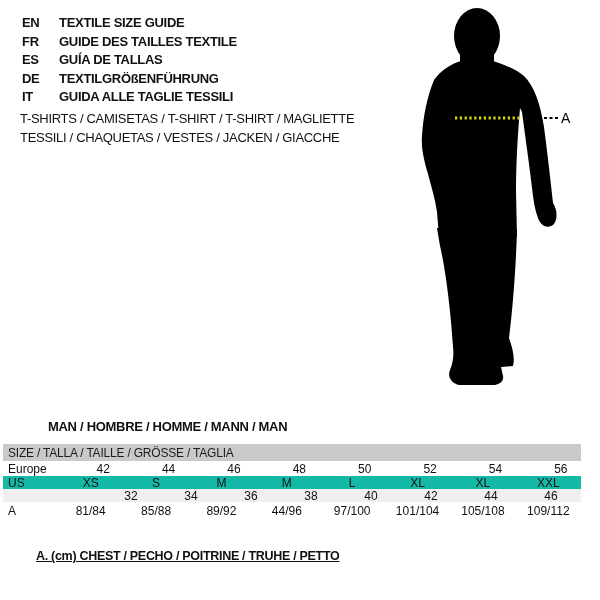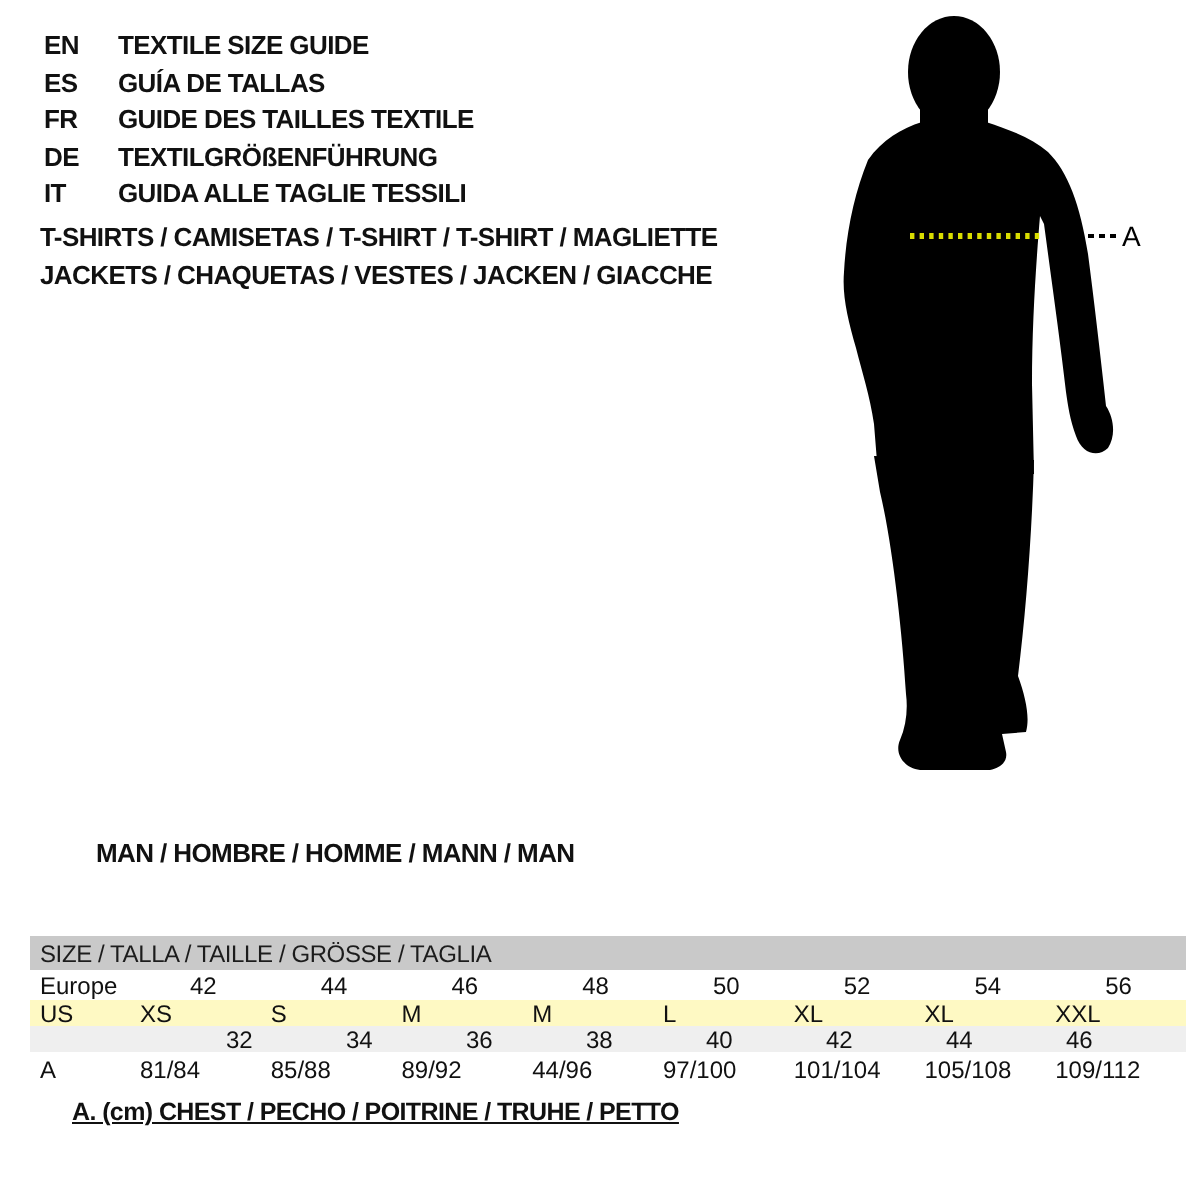--- a/index.html
+++ b/index.html
@@ -5,68 +5,68 @@
   html,body{margin:0;padding:0;background:#fff;}
   #canvas{
     position:relative;width:600px;height:600px;background:#fff;overflow:hidden;
     font-family:"Liberation Sans",sans-serif;color:#111;
   }
   
   .lang-list{position:absolute;left:22px;top:14px;}
   .lang-row{display:flex;line-height:18.5px;font-size:13px;font-weight:bold;letter-spacing:-0.3px;}
   .lang-code{width:37px;flex:0 0 37px;}
   
-  .categories{position:absolute;left:20px;top:110px;font-size:13px;font-weight:bold;line-height:18.5px;letter-spacing:-0.3px;white-space:nowrap;}
+  .categories{position:absolute;left:20px;top:110px;font-size:13px;font-weight:normal;line-height:18.5px;letter-spacing:-0.3px;white-space:nowrap;}
   
   .figure-wrap{position:absolute;left:405px;top:5px;width:175px;height:385px;}
   .measure-label{position:absolute;left:561px;top:110px;font-size:14px;font-weight:400;color:#000;}
   
   .section-title{position:absolute;left:20px;top:419px;font-size:13px;font-weight:bold;letter-spacing:-0.3px;white-space:nowrap;padding-left:28px;}
   
-  .size-table{position:absolute;left:15px;top:444px;width:578px;font-size:12px;margin-top:24px;}
+  .size-table{position:absolute;left:3px;top:444px;width:578px;font-size:12px;}
   .t-header{height:17px;display:flex;align-items:center;padding-left:5px;box-sizing:border-box;
             font-size:12px;font-weight:400;color:#1c1c1c;letter-spacing:-0.2px;}
   .t-row{display:grid;grid-template-columns:55px repeat(8,1fr);align-items:center;}
   .t-row .t-label{padding-left:5px;text-align:left;}
-  .t-row .t-cell{text-align:left;}
+  .t-row .t-cell{text-align:center;}
   .h15{height:15px;} .h13{height:13px;} .h17{height:17px;}
   
   .footnote{position:absolute;left:36px;top:549px;font-size:12.5px;font-weight:bold;letter-spacing:-0.3px;white-space:nowrap;text-decoration:underline;}
 </style>
 </head>
 <body>
 
 <div id="canvas">
 
   <div class="lang-list">
     <div class="lang-row">
       <span class="lang-code">EN</span>
       <span class="lang-title">TEXTILE SIZE GUIDE</span>
     </div>
     <div class="lang-row">
+      <span class="lang-code">FR</span>
+      <span class="lang-title">GUIDE DES TAILLES TEXTILE</span>
+    </div>
+    <div class="lang-row">
       <span class="lang-code">ES</span>
       <span class="lang-title">GUÍA DE TALLAS</span>
-    </div>
-    <div class="lang-row">
-      <span class="lang-code">FR</span>
-      <span class="lang-title">GUIDE DES TAILLES TEXTILE</span>
     </div>
     <div class="lang-row">
       <span class="lang-code">DE</span>
       <span class="lang-title">TEXTILGRÖßENFÜHRUNG</span>
     </div>
     <div class="lang-row">
       <span class="lang-code">IT</span>
       <span class="lang-title">GUIDA ALLE TAGLIE TESSILI</span>
     </div>
   </div>
 
   <div class="categories">
     <div>T-SHIRTS / CAMISETAS / T-SHIRT / T-SHIRT / MAGLIETTE</div>
-    <div>JACKETS / CHAQUETAS / VESTES / JACKEN / GIACCHE</div>
+    <div>TESSILI / CHAQUETAS / VESTES / JACKEN / GIACCHE</div>
   </div>
 
   <div class="figure-wrap">
     <svg width="175" height="385" viewBox="405 5 175 385" xmlns="http://www.w3.org/2000/svg">
       <g fill="#000000">
 
         <ellipse cx="477" cy="36" rx="23" ry="28"></ellipse>
 
         <rect x="460" y="46" width="34" height="26"></rect>
 
@@ -117,21 +117,21 @@
       <div class="t-cell">42</div>
       <div class="t-cell">44</div>
       <div class="t-cell">46</div>
       <div class="t-cell">48</div>
       <div class="t-cell">50</div>
       <div class="t-cell">52</div>
       <div class="t-cell">54</div>
       <div class="t-cell">56</div>
     </div>
 
-    <div class="t-row h13" style="background:#fef9c3;">
+    <div class="t-row h13" style="background:#14b8a6;">
       <div class="t-label">US</div>
       <div class="t-cell">XS</div>
       <div class="t-cell">S</div>
       <div class="t-cell">M</div>
       <div class="t-cell">M</div>
       <div class="t-cell">L</div>
       <div class="t-cell">XL</div>
       <div class="t-cell">XL</div>
       <div class="t-cell">XXL</div>
     </div>

